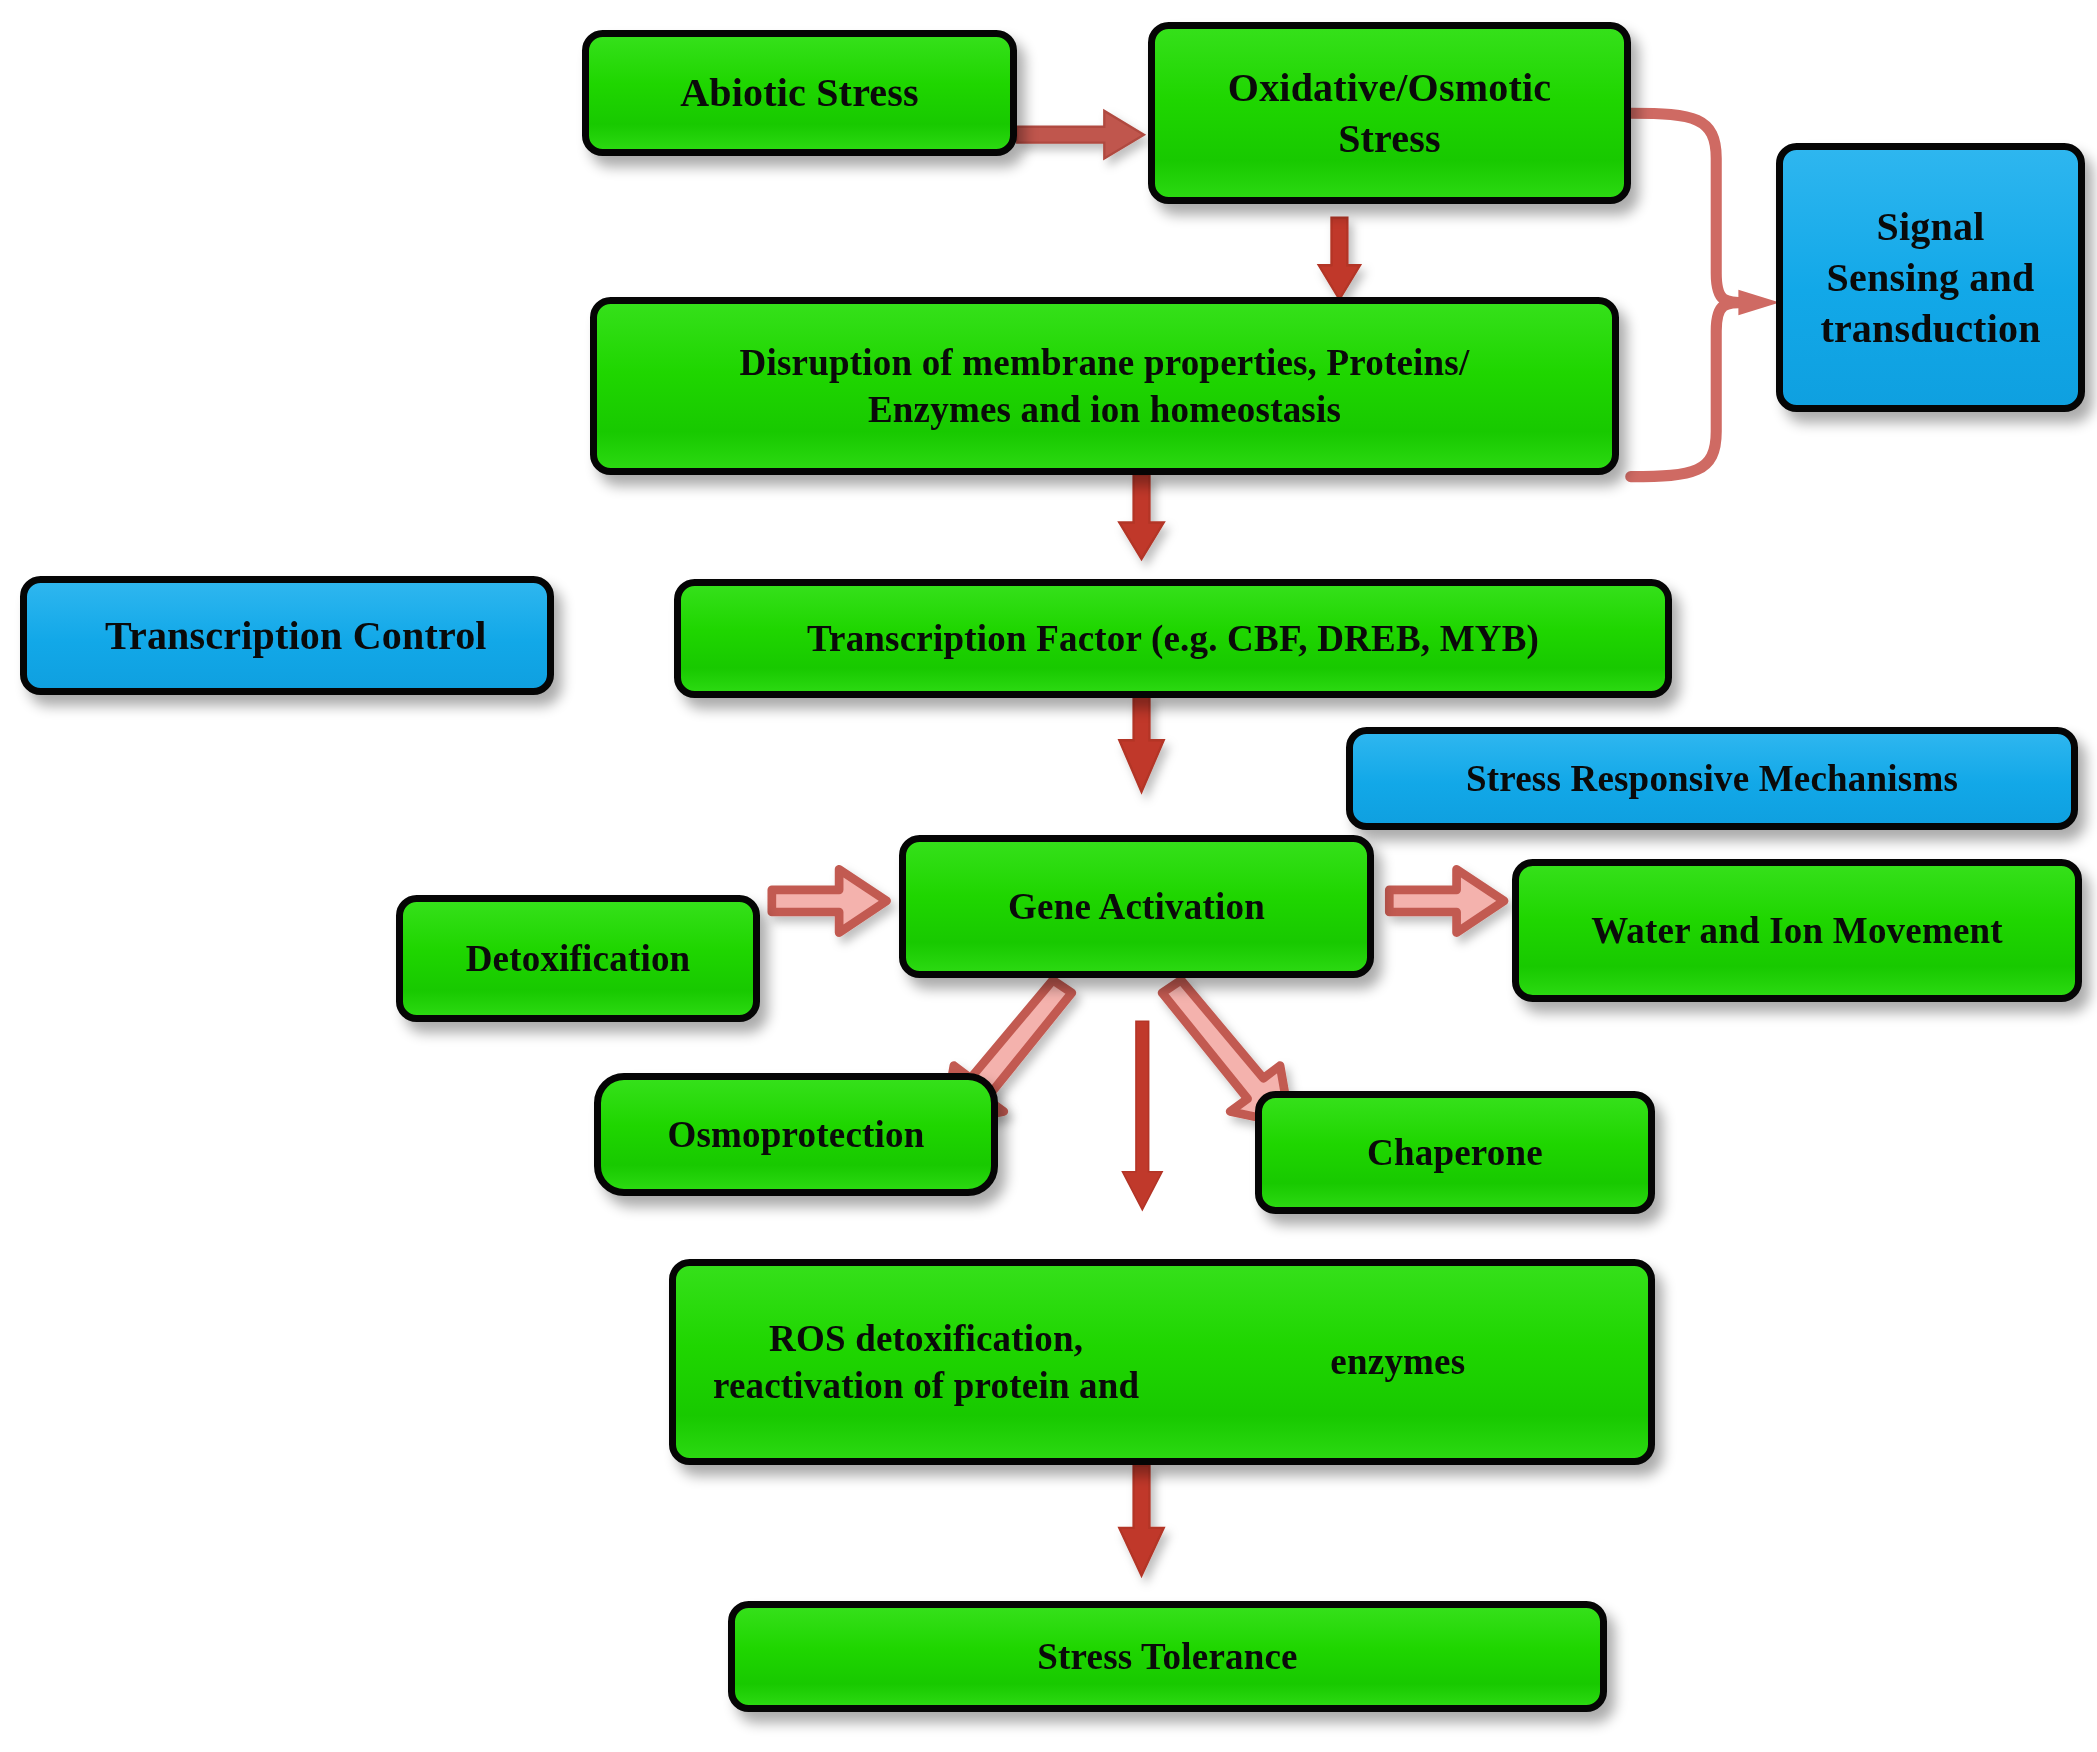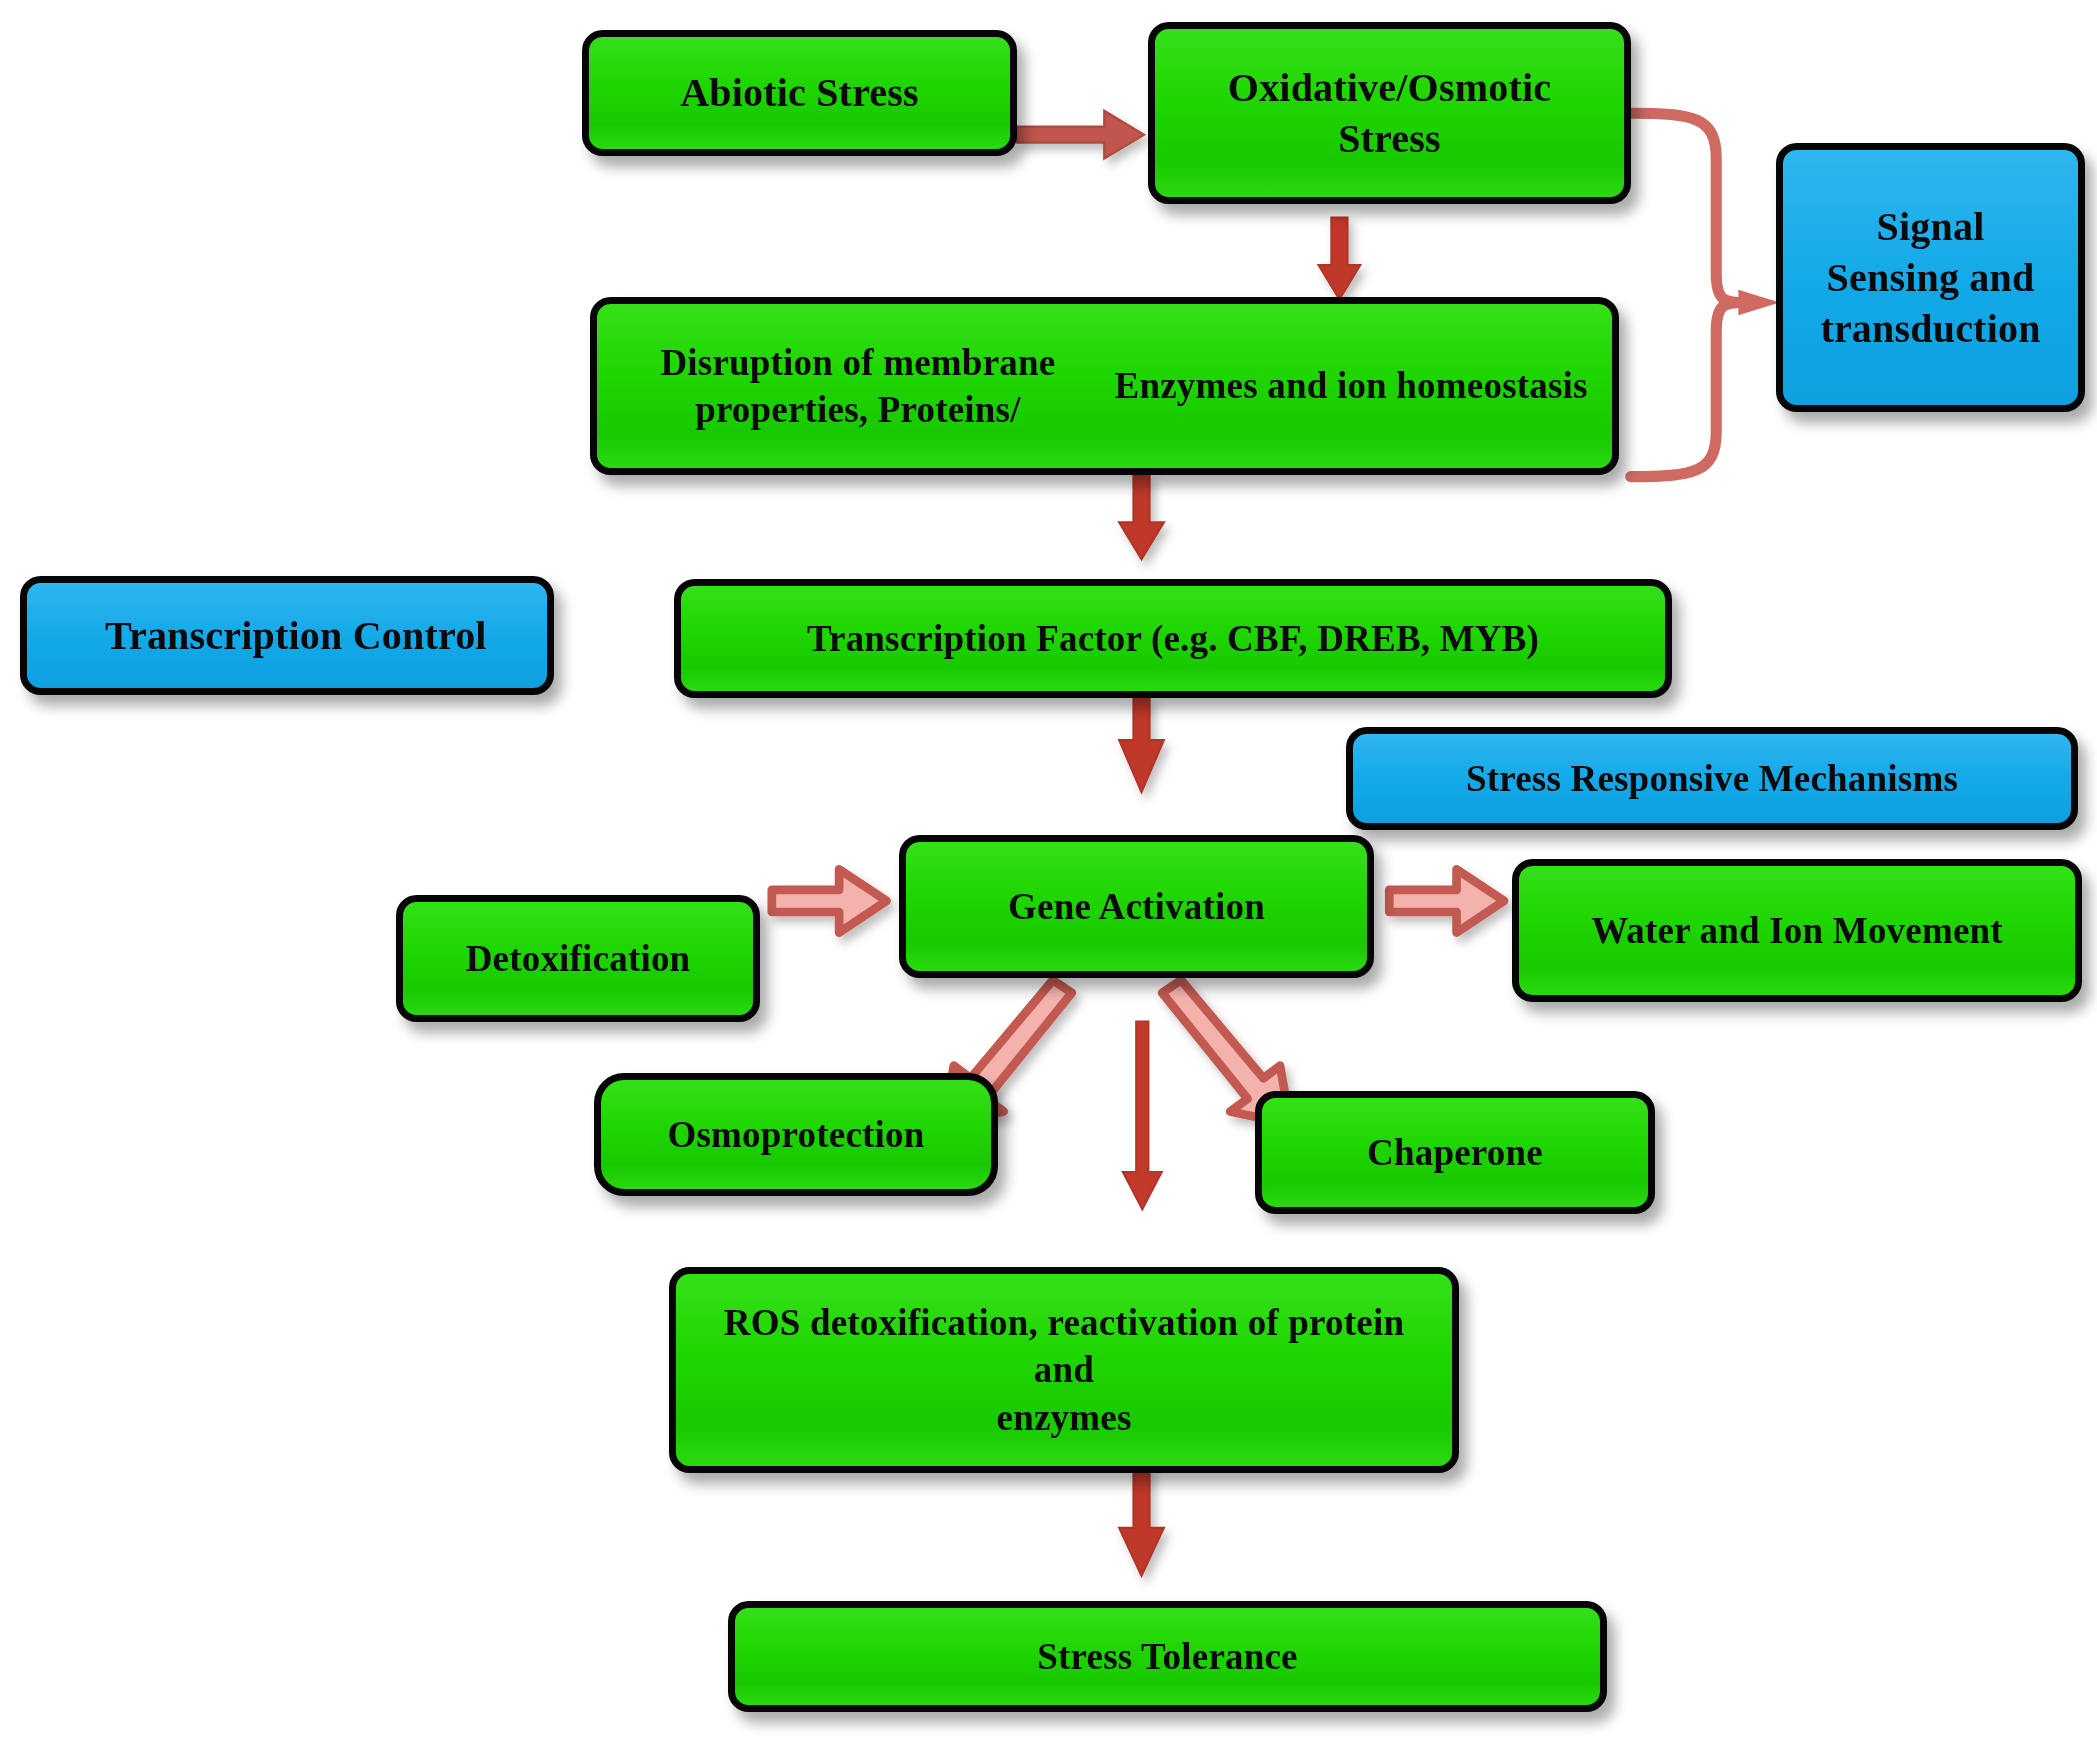--- a/index.html
+++ b/index.html
@@ -124,21 +124,21 @@
     <span>Oxidative/Osmotic</span>
     <span>Stress</span>
   </div>
 
   <div class="node blue fs-lg" style="left:1776px;top:143px;width:309px;height:269px;flex-direction:column;">
     <span>Signal</span>
     <span>Sensing and</span>
     <span>transduction</span>
   </div>
 
-  <div class="node green fs-md" style="left:590px;top:297px;width:1029px;height:178px;flex-direction:row;">
+  <div class="node green fs-md" style="left:590px;top:297px;width:1029px;height:178px;flex-direction:column;">
     <span>Disruption of membrane properties, Proteins/</span>
     <span>Enzymes and ion homeostasis</span>
   </div>
 
   <div class="node blue fs-lg" style="left:20px;top:576px;width:534px;height:119px;padding-left:32px;">
     <span>Transcription Control</span>
   </div>
 
   <div class="node green fs-md" style="left:626px;top:579px;width:998px;height:119px;margin-left:48px;">
     <span>Transcription Factor (e.g. CBF, DREB, MYB)</span>
@@ -161,21 +161,21 @@
   </div>
 
   <div class="node green fs-md" style="left:594px;top:1073px;width:404px;height:123px;border-radius:30px;">
     <span>Osmoprotection</span>
   </div>
 
   <div class="node green fs-md" style="left:1255px;top:1091px;width:400px;height:123px;">
     <span>Chaperone</span>
   </div>
 
-  <div class="node green fs-md" style="left:669px;top:1259px;width:790px;height:206px;flex-direction:column;margin-top:8px;">
+  <div class="node green fs-md" style="left:669px;top:1259px;width:986px;height:206px;flex-direction:row;">
     <span>ROS detoxification, reactivation of protein and</span>
     <span>enzymes</span>
   </div>
 
   <div class="node green fs-md" style="left:728px;top:1601px;width:879px;height:111px;">
     <span>Stress Tolerance</span>
   </div>
 
 </div>
 

